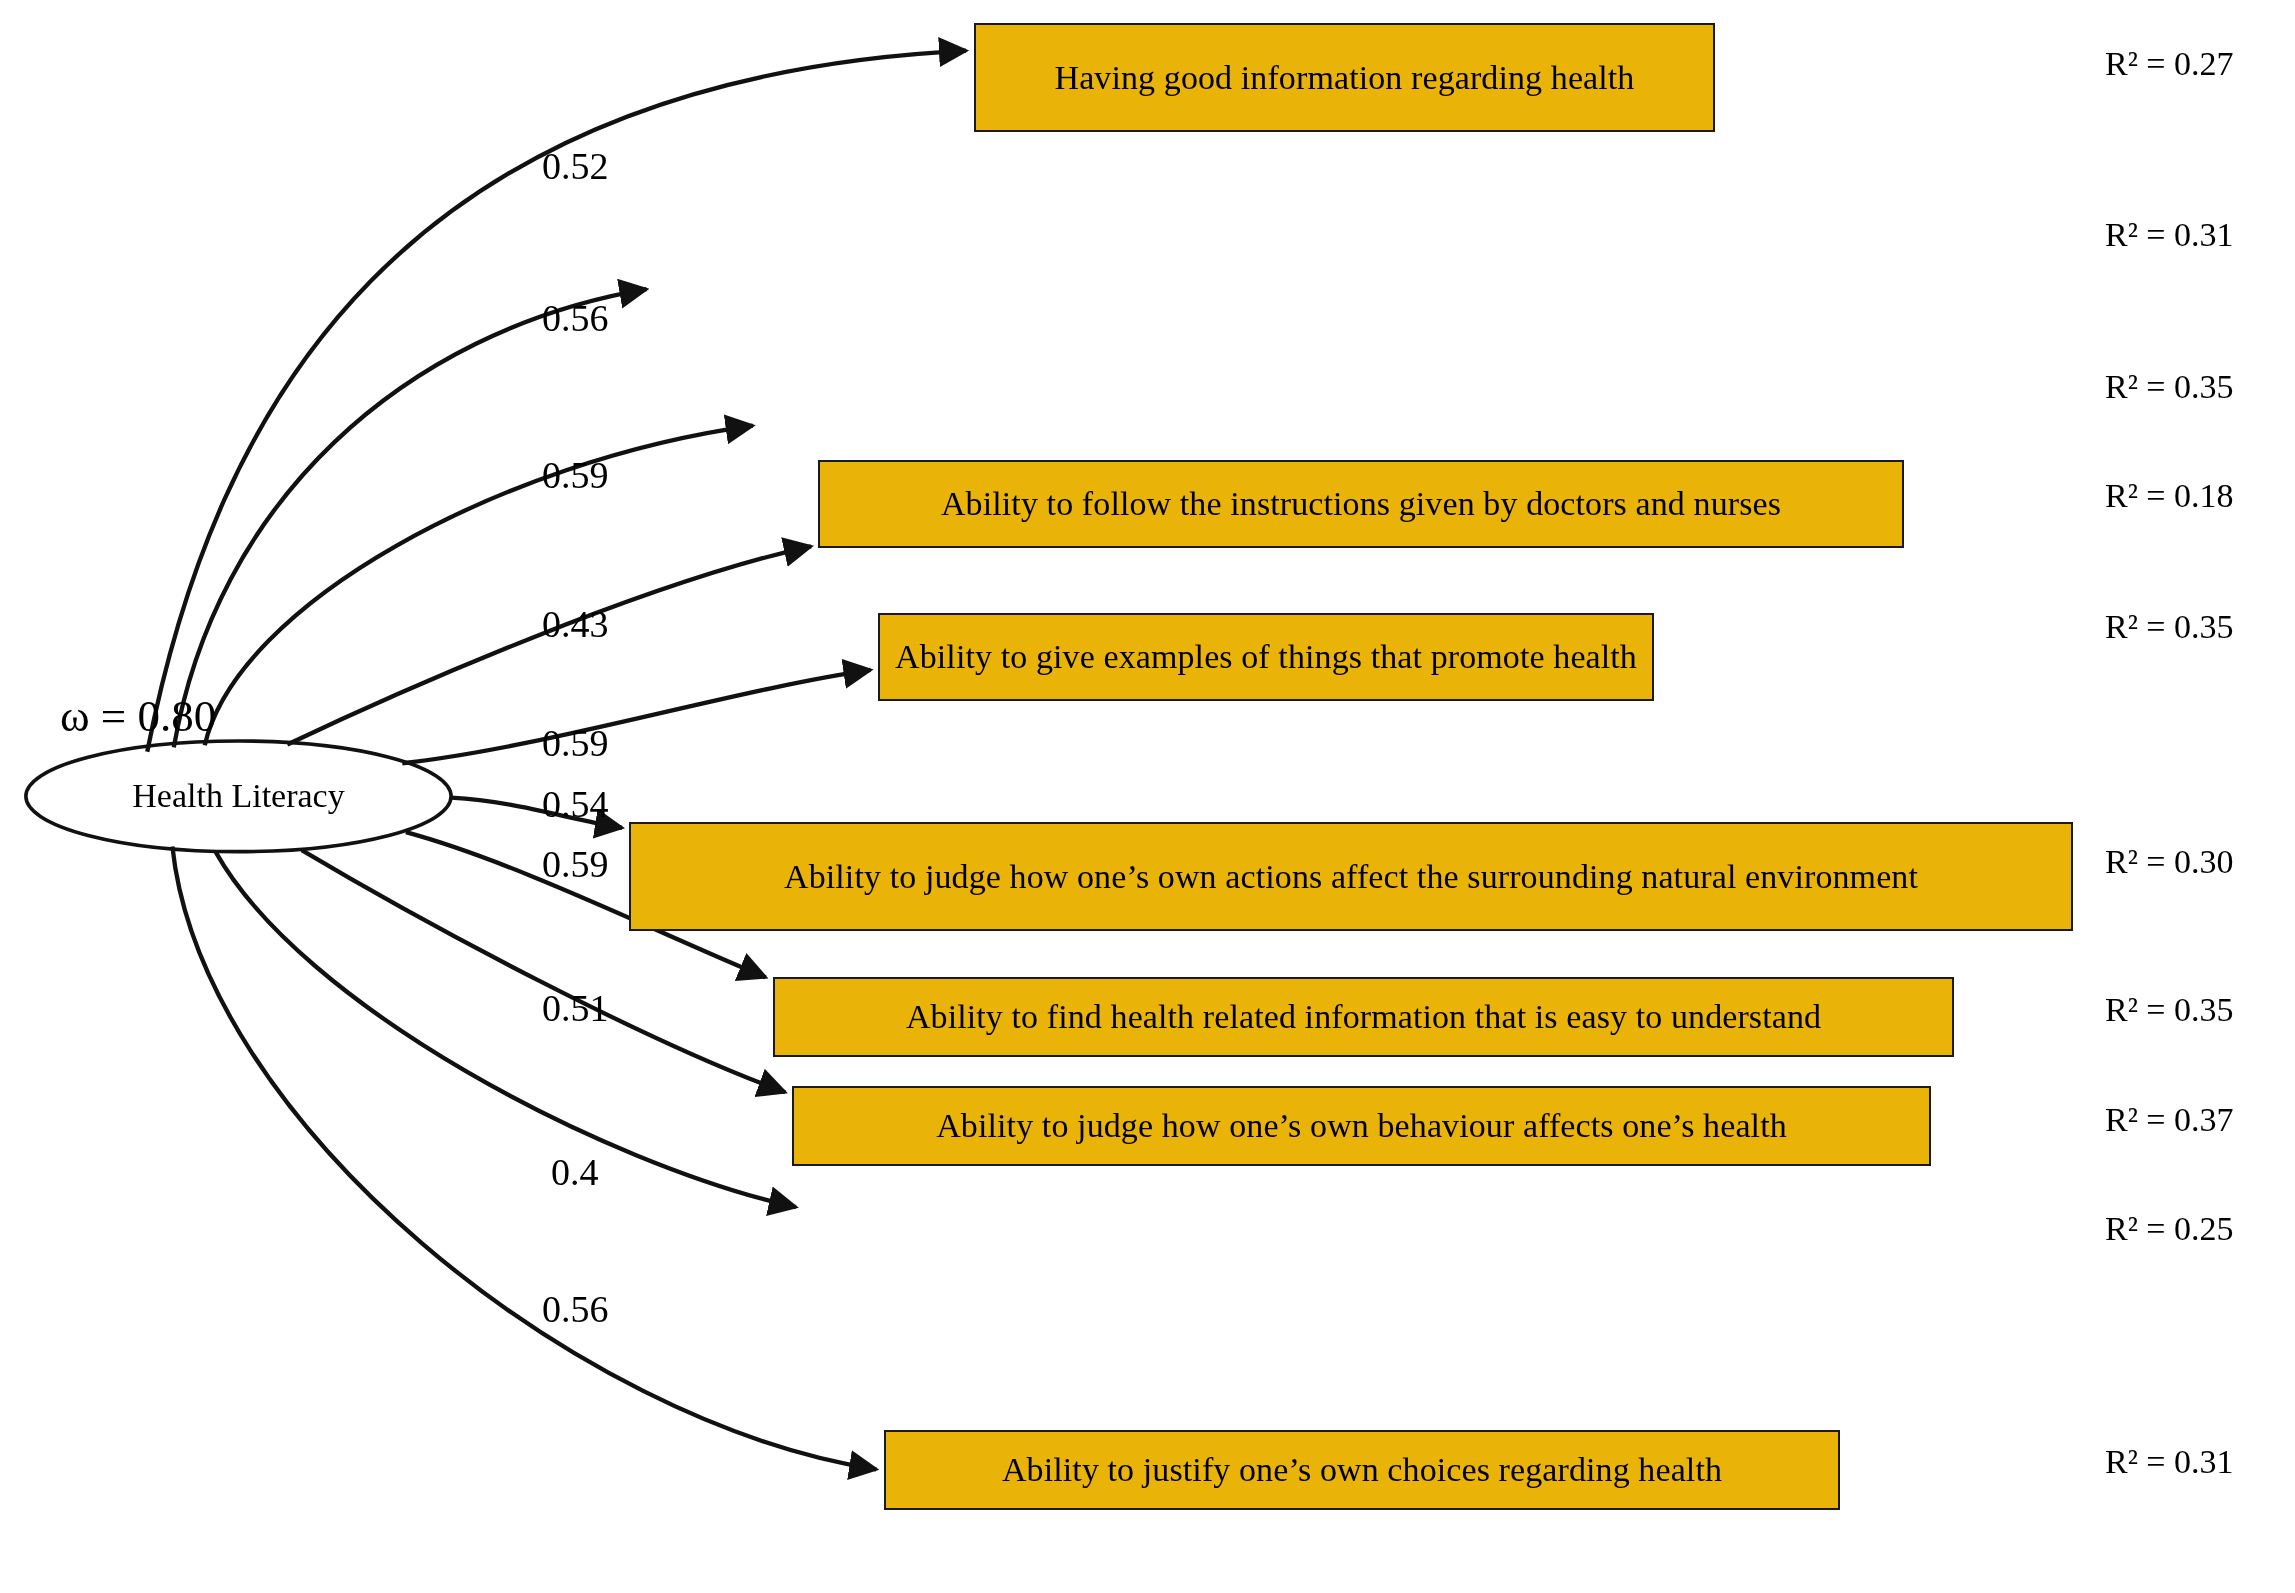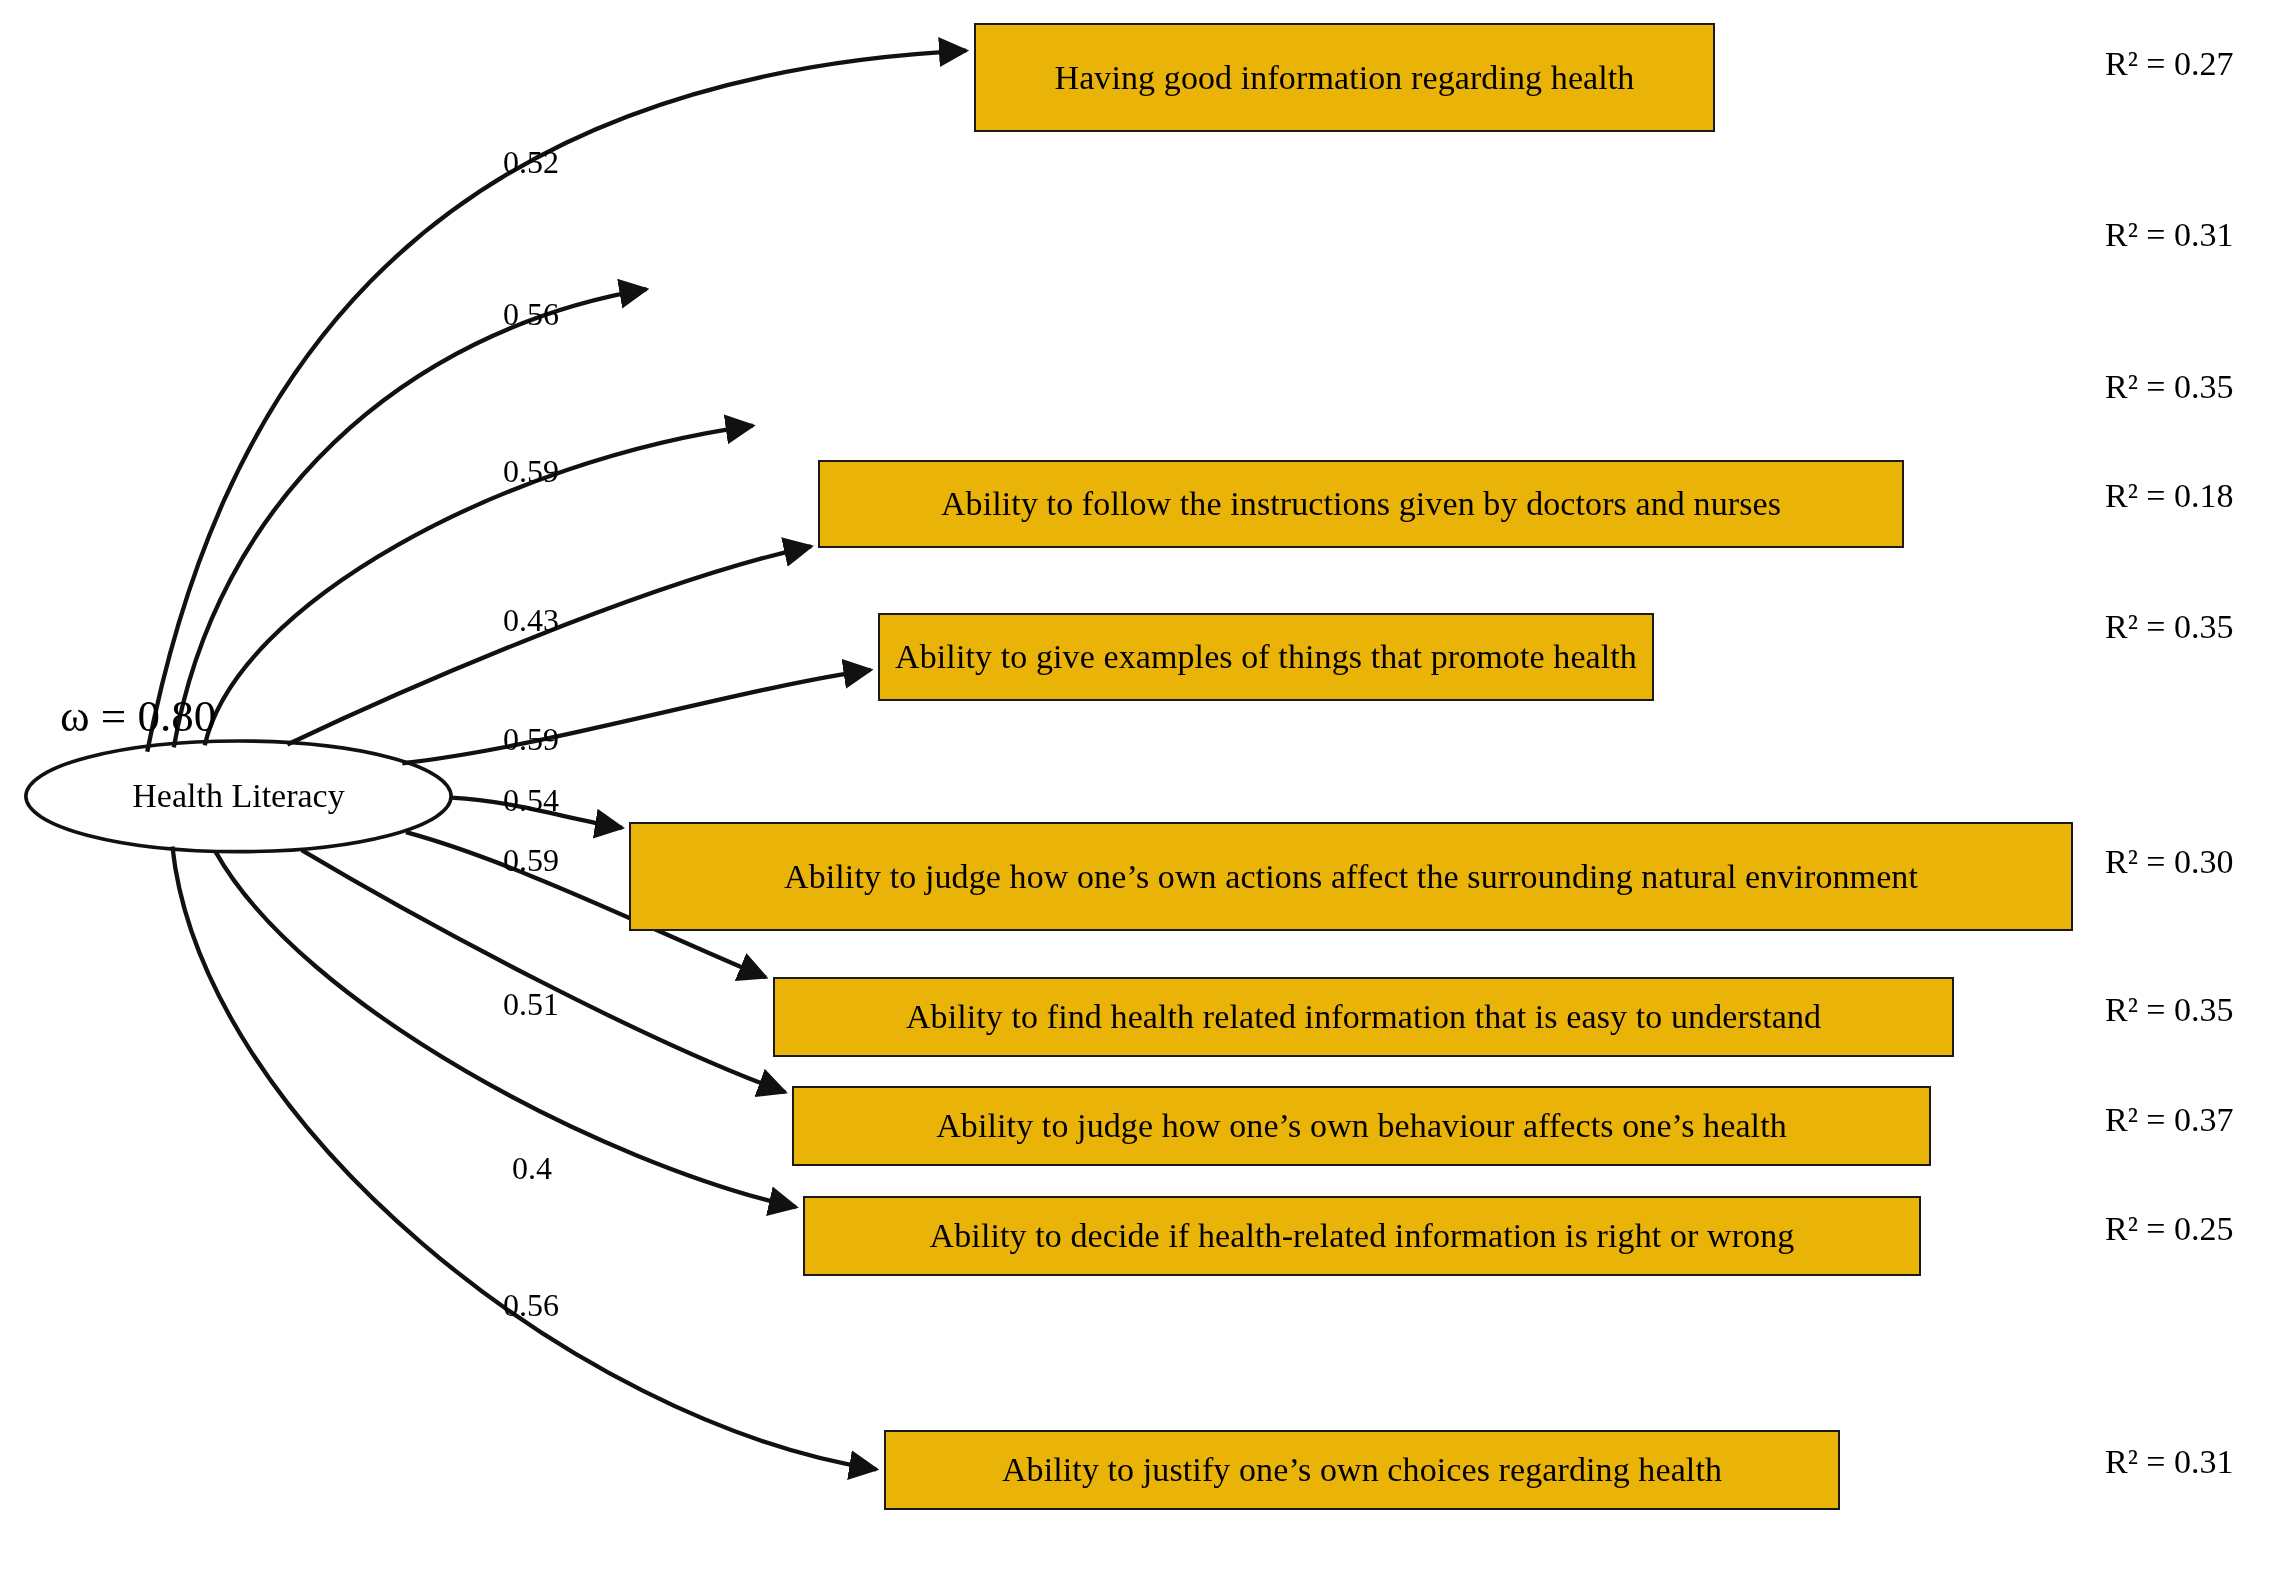--- a/index.html
+++ b/index.html
@@ -5,21 +5,21 @@
   html,body{margin:0;padding:0;background:#fff;}
   body{width:2295px;height:1594px;position:relative;overflow:hidden;
        font-family:"Liberation Serif","DejaVu Serif",serif;color:#000;}
   #stage{position:absolute;left:0;top:0;width:2295px;height:1594px;}
   svg.paths{position:absolute;left:0;top:0;width:2295px;height:1594px;overflow:visible;}
   .ind-box{position:absolute;border:2.9px solid #1a1a1a;background:#eab308;
            display:flex;align-items:center;justify-content:center;
            box-sizing:border-box;font-size:34px;line-height:1.1;
            white-space:nowrap;letter-spacing:0.1px;}
   .rsq{position:absolute;font-size:34px;white-space:nowrap;}
-  .coef{position:absolute;font-size:32px;white-space:nowrap;}
+  .coef{position:absolute;font-size:38px;white-space:nowrap;margin-left:39px;}
   .omega{position:absolute;font-size:45px;white-space:nowrap;}
   .latent-label{position:absolute;font-size:34px;white-space:nowrap;
                 text-align:center;}
 </style>
 </head>
 <body>
 
 <div id="stage">
 
   <svg class="paths" viewBox="0 0 3195 2218">
@@ -58,23 +58,20 @@
   </div>
   <div class="ind-box" style="left:629px;top:822px;width:1444px;height:109px;">
     <span>Ability to judge how one’s own actions affect the surrounding natural environment</span>
   </div>
   <div class="ind-box" style="left:773px;top:977px;width:1181px;height:80px;">
     <span>Ability to find health related information that is easy to understand</span>
   </div>
   <div class="ind-box" style="left:792px;top:1086px;width:1139px;height:80px;justify-content:center;">
     <span>Ability to judge how one’s own behaviour affects one’s health</span>
   </div>
-  <div class="ind-box" style="left:803px;top:1196px;width:1118px;height:80px;">
-    <span>Ability to decide if health-related information is right or wrong</span>
-  </div>
   <div class="ind-box" style="left:884px;top:1430px;width:956px;height:80px;">
     <span>Ability to justify one’s own choices regarding health</span>
   </div>
 
   <div class="coef" style="left:503px;top:144px;">0.52</div>
   <div class="coef" style="left:503px;top:296px;">0.56</div>
   <div class="coef" style="left:503px;top:453px;">0.59</div>
   <div class="coef" style="left:503px;top:602px;">0.43</div>
   <div class="coef" style="left:503px;top:721px;">0.59</div>
   <div class="coef" style="left:503px;top:782px;">0.54</div>

